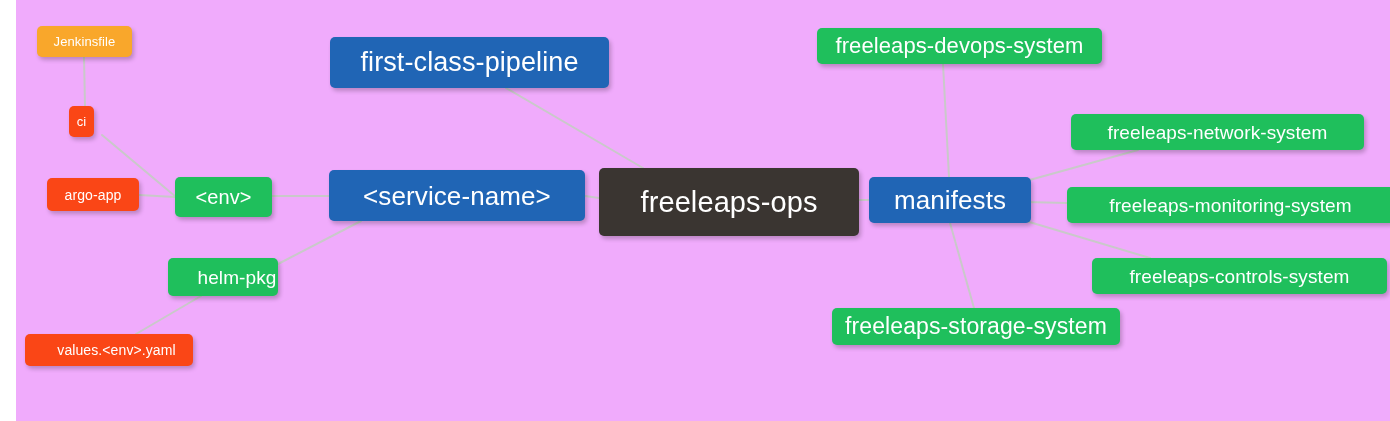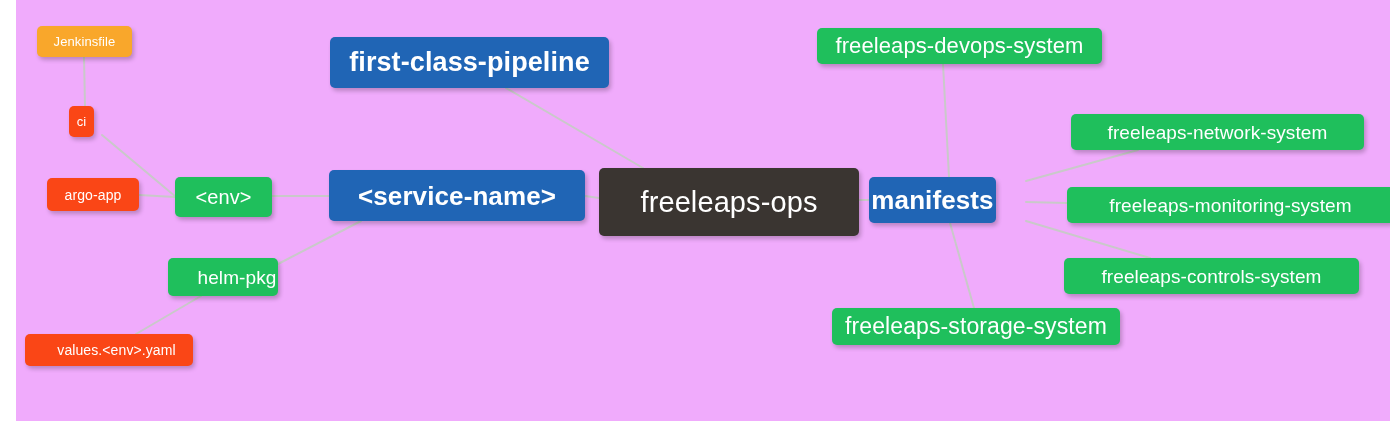--- a/index.html
+++ b/index.html
@@ -40,21 +40,21 @@
     letter-spacing: 0.1px;
     box-shadow: 2px 3px 4px rgba(0,0,0,0.22);
     padding: 0 10px;
     user-select: none;
   }
   .node-label {
     display: block;
   }
   
   .c-root   { background: #3a3531; }
-  .c-blue   { background: #2065b5; font-weight: bold; }
+  .c-blue   { background: #2065b5; }
   .c-green  { background: #1fbf5c; }
   .c-orange { background: #f9a72b; }
   .c-red    { background: #fa4616; }
 </style>
 </head>
 <body>
 
 <div id="mindmap">
   <svg id="edges" viewBox="0 0 1390 421" width="1390" height="421">
       <line x1="68" y1="57" x2="69" y2="106" stroke="#c9c9c9" stroke-width="2" stroke-linecap="round"></line>
@@ -93,32 +93,32 @@
       </div>
       <div class="node c-blue" style="left: 314px; top: 37px; width: 279px; height: 51px; font-size: 27px;">
         <span class="node-label">first-class-pipeline</span>
       </div>
       <div class="node c-blue" style="left: 313px; top: 170px; width: 256px; height: 51px; font-size: 26px;">
         <span class="node-label">&lt;service-name&gt;</span>
       </div>
       <div class="node c-root" style="left: 583px; top: 168px; width: 260px; height: 68px; font-size: 29px;">
         <span class="node-label">freeleaps-ops</span>
       </div>
-      <div class="node c-blue" style="left: 853px; top: 177px; width: 127px; height: 46px; font-size: 26px;">
+      <div class="node c-blue" style="left: 853px; top: 177px; width: 162px; height: 46px; font-size: 26px;">
         <span class="node-label">manifests</span>
       </div>
       <div class="node c-green" style="left: 801px; top: 28px; width: 285px; height: 36px; font-size: 22px;">
         <span class="node-label">freeleaps-devops-system</span>
       </div>
       <div class="node c-green" style="left: 1055px; top: 114px; width: 293px; height: 36px; font-size: 19px;">
         <span class="node-label">freeleaps-network-system</span>
       </div>
       <div class="node c-green" style="left: 1051px; top: 187px; width: 327px; height: 36px; font-size: 19px;">
         <span class="node-label">freeleaps-monitoring-system</span>
       </div>
-      <div class="node c-green" style="left: 1048px; top: 258px; width: 295px; height: 36px; font-size: 19px;">
+      <div class="node c-green" style="left: 1076px; top: 258px; width: 295px; height: 36px; font-size: 19px;">
         <span class="node-label">freeleaps-controls-system</span>
       </div>
       <div class="node c-green" style="left: 816px; top: 308px; width: 288px; height: 37px; font-size: 23px;">
         <span class="node-label">freeleaps-storage-system</span>
       </div>
     </div>
 </div>
 
 </body></html>

